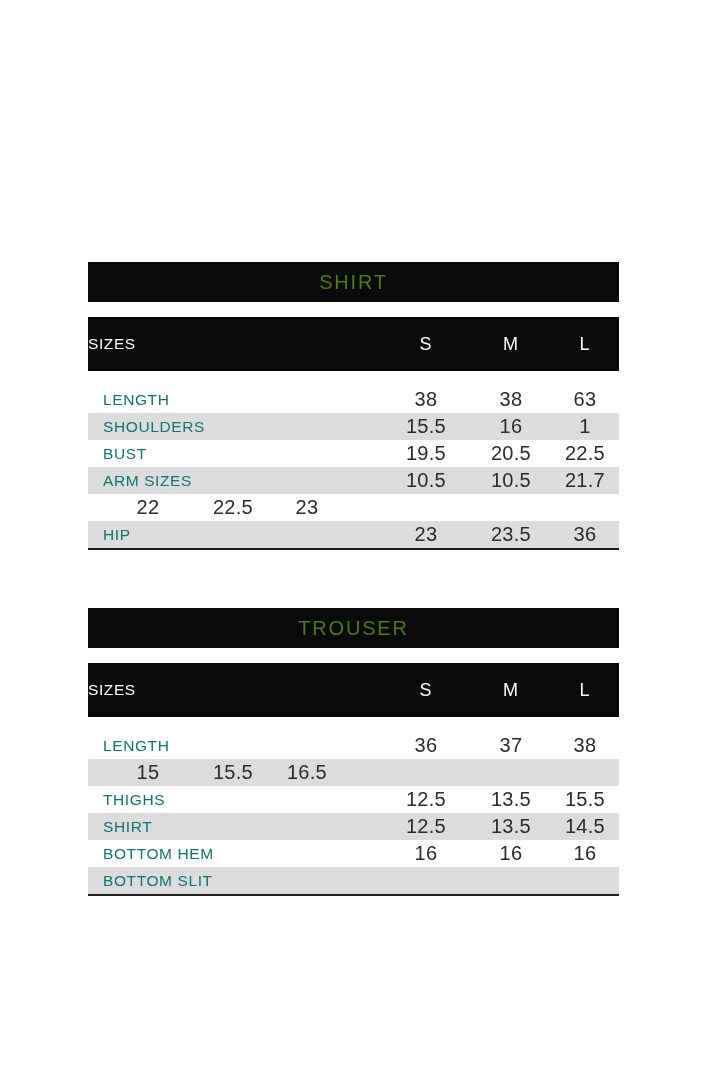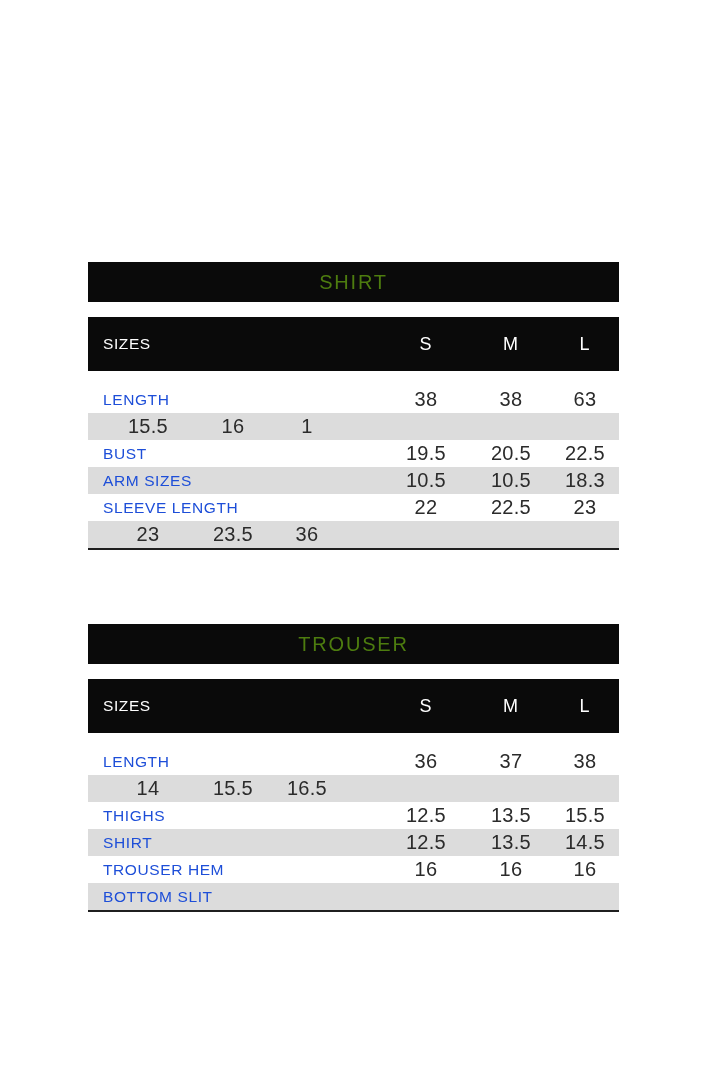--- a/index.html
+++ b/index.html
@@ -14,41 +14,40 @@
     overflow: hidden;
     font-family: "Liberation Sans", sans-serif;
   }
   .sheet {
     position: absolute;
     left: 88px;
     top: 262px;
     width: 531px;
   }
   section.size-table { display: block; }
-  #trouser-section { margin-top: 74px; }
+  #trouser-section { margin-top: 58px; }
 
   .title-bar {
     height: 40px;
     background: #0a0a0a;
     color: #4d7c0f;
     display: flex;
     align-items: center;
     justify-content: center;
     font-size: 20px;
     letter-spacing: 1.8px;
     font-weight: 400;
     margin-bottom: 15px;
   }
   .header-bar {
     height: 54px;
     background: #0a0a0a;
     color: #ffffff;
     display: flex;
     align-items: center;
-    padding-left: 15px;
     box-sizing: border-box;
     font-size: 19px;
     letter-spacing: 1px;
     font-weight: 500;
     margin-bottom: 15px;
   }
   .rows {
     border-bottom: 2px solid #1f1f1f;
   }
   .row {
@@ -60,21 +59,21 @@
     background: #ffffff;
     color: #2b2b2b;
   }
   .row.shaded { background: #dcdcdc; }
   .lbl {
     flex: 1;
     font-size: 15.5px;
     letter-spacing: 0.6px;
     white-space: nowrap;
   }
-  .row .lbl { color: #1d4ed8; }
+  .row .lbl { color: #0f766e; }
   .col {
     text-align: center;
     flex: none;
   }
   .col-s { width: 90px; }
   .col-m { width: 80px; }
   .col-l { width: 68px; }
   .header-bar .col { font-size: 18px; }
   .row .col { font-size: 20px; letter-spacing: 0.3px; }
 </style>
@@ -94,43 +93,44 @@
       <span class="col col-l">L</span>
     </div>
     <div class="rows">
         <div class="row">
           <span class="lbl">LENGTH</span>
           <span class="col col-s">38</span>
           <span class="col col-m">38</span>
           <span class="col col-l">63</span>
         </div>
         <div class="row shaded">
+          <span class="lbl">SHOULDERS</span>
           <span class="col col-s">15.5</span>
           <span class="col col-m">16</span>
           <span class="col col-l">1</span>
         </div>
         <div class="row">
           <span class="lbl">BUST</span>
           <span class="col col-s">19.5</span>
           <span class="col col-m">20.5</span>
           <span class="col col-l">22.5</span>
         </div>
         <div class="row shaded">
           <span class="lbl">ARM SIZES</span>
           <span class="col col-s">10.5</span>
           <span class="col col-m">10.5</span>
-          <span class="col col-l">18.3</span>
+          <span class="col col-l">21.7</span>
         </div>
         <div class="row">
-          <span class="lbl">SLEEVE LENGTH</span>
           <span class="col col-s">22</span>
           <span class="col col-m">22.5</span>
           <span class="col col-l">23</span>
         </div>
         <div class="row shaded">
+          <span class="lbl">HIP</span>
           <span class="col col-s">23</span>
           <span class="col col-m">23.5</span>
           <span class="col col-l">36</span>
         </div>
       </div>
   </section>
 
   <section class="size-table" id="trouser-section">
     <div class="title-bar">
       <span>TROUSER</span>
@@ -142,38 +142,38 @@
       <span class="col col-l">L</span>
     </div>
     <div class="rows">
         <div class="row">
           <span class="lbl">LENGTH</span>
           <span class="col col-s">36</span>
           <span class="col col-m">37</span>
           <span class="col col-l">38</span>
         </div>
         <div class="row shaded">
-          <span class="col col-s">14</span>
+          <span class="col col-s">15</span>
           <span class="col col-m">15.5</span>
           <span class="col col-l">16.5</span>
         </div>
         <div class="row">
           <span class="lbl">THIGHS</span>
           <span class="col col-s">12.5</span>
           <span class="col col-m">13.5</span>
           <span class="col col-l">15.5</span>
         </div>
         <div class="row shaded">
           <span class="lbl">SHIRT</span>
           <span class="col col-s">12.5</span>
           <span class="col col-m">13.5</span>
           <span class="col col-l">14.5</span>
         </div>
         <div class="row">
-          <span class="lbl">TROUSER HEM</span>
+          <span class="lbl">BOTTOM HEM</span>
           <span class="col col-s">16</span>
           <span class="col col-m">16</span>
           <span class="col col-l">16</span>
         </div>
         <div class="row shaded">
           <span class="lbl">BOTTOM SLIT</span>
           <span class="col col-s"></span>
           <span class="col col-m"></span>
           <span class="col col-l"></span>
         </div>

